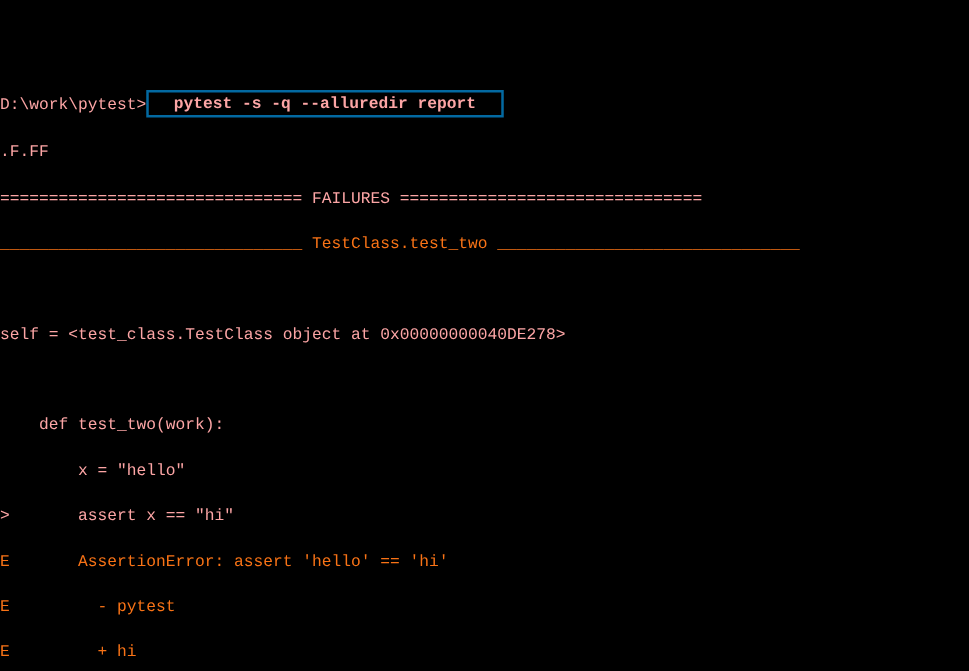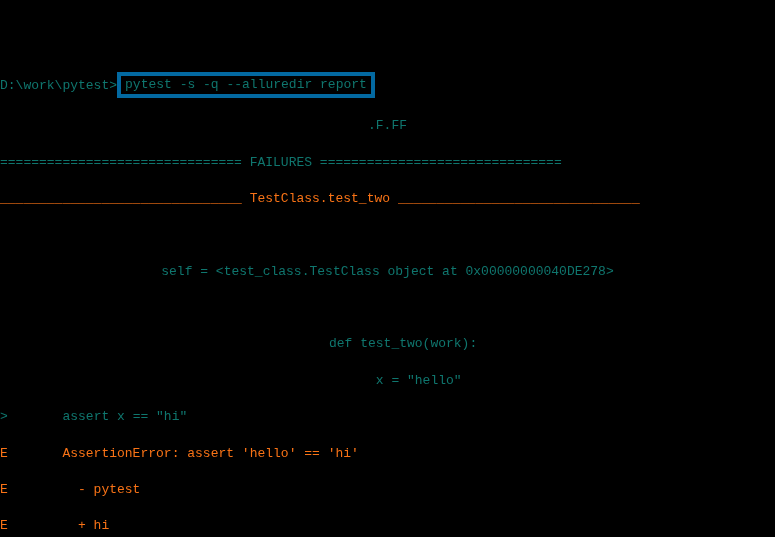--- a/index.html
+++ b/index.html
@@ -8,29 +8,30 @@
     background: #000;
     font-family: 'Courier New', monospace;
     font-size: 13px;
     line-height: 1.4;
     color: #c0c0c0;
     width: 775px;
     height: 537px;
     overflow: hidden;
     white-space: pre;
   }
-  .white { color: #0f766e; text-align: center; }
+  .white { color: #fca5a5; }
   .red { color: #f97316; }
   .bold { font-weight: normal; }
   .highlight-box {
-    border: 4px solid #0369a1;
+    border: 2px solid #0369a1;
     display: inline-block;
-    padding: 0 4px;
+    padding: 0 20px;
     position: relative;
     top: -1px;
+    font-weight: bold;
   }
   .line { display: block; }
 </style>
 </head>
 <body>
 
 
 
 <span class="line"><span class="white">D:\work\pytest&gt;</span><span class="highlight-box"><span class="white">pytest -s -q --alluredir report</span></span></span>
 <span class="line white">.F.FF</span>

